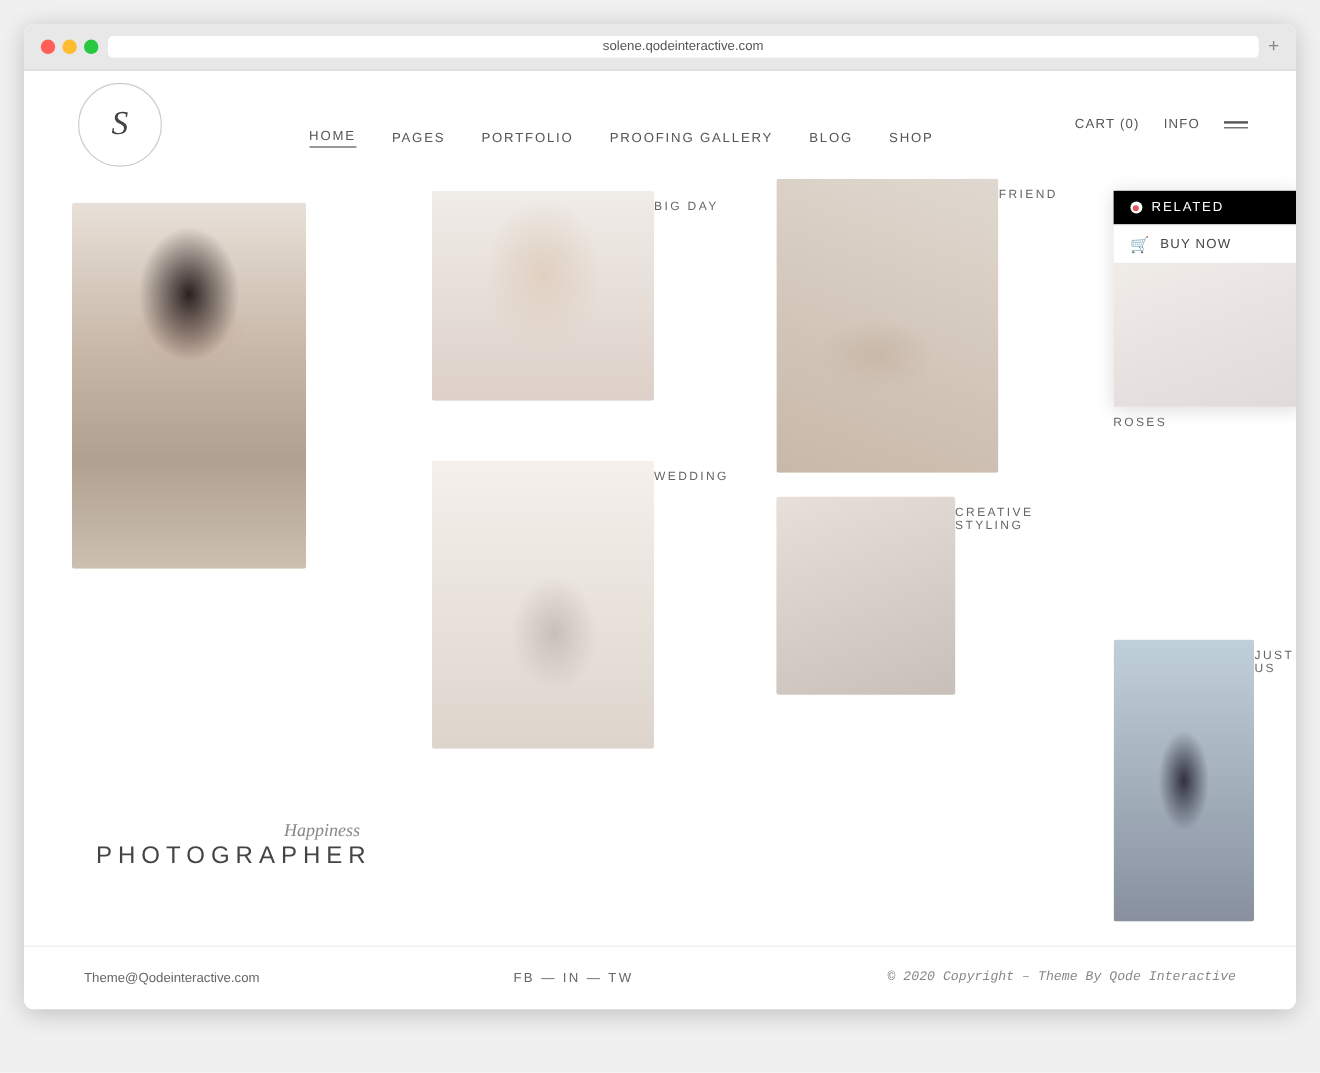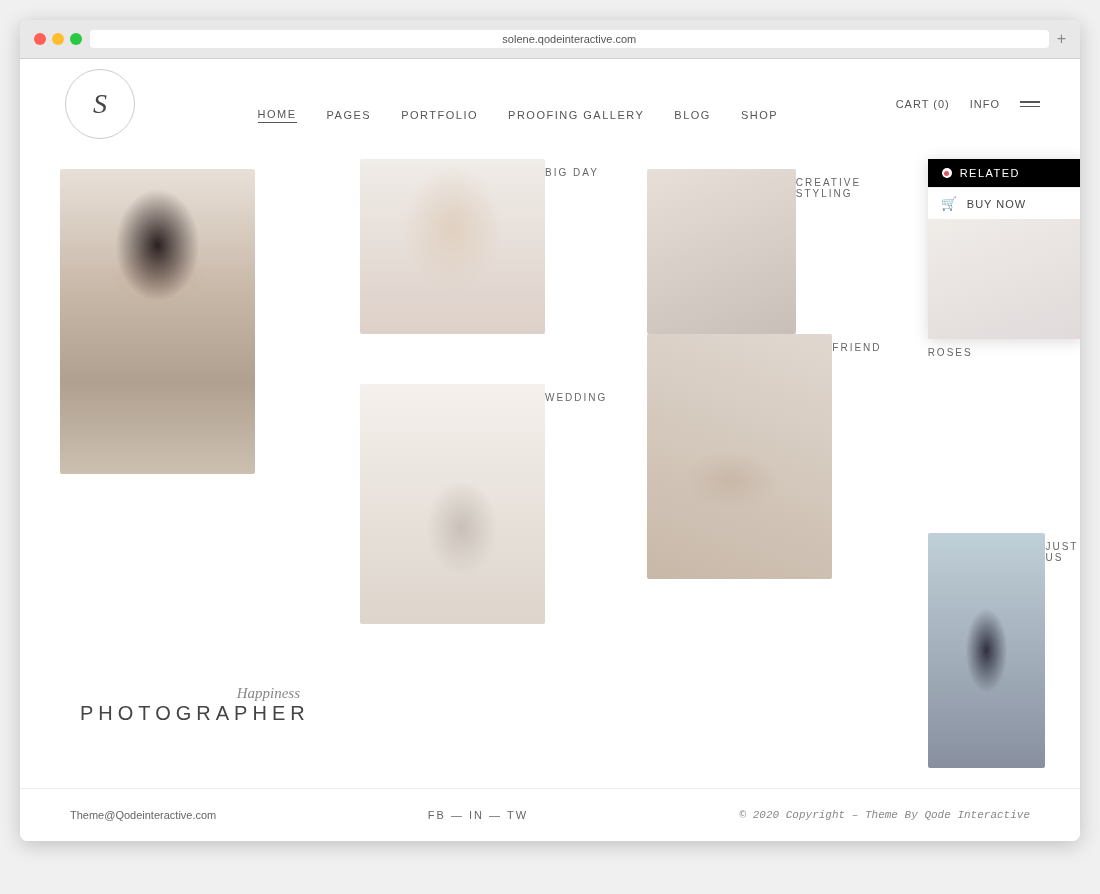--- a/index.html
+++ b/index.html
@@ -397,28 +397,28 @@
           <div style="height:40px;"></div>
 
           <div class="col-item" style="padding:10px 10px 0 10px;">
             <div class="photo-thumb photo-wedding" style="width:185px; height:240px;"></div>
             <span class="photo-label" style="margin-top:8px;">WEDDING</span>
           </div>
         </div>
 
         <div style="display:flex; flex-direction:column; gap:0;">
 
+          <div class="col-item" style="padding:0 10px;">
+            <div class="photo-thumb photo-friend" style="width:185px; height:245px; margin-top:0;"></div>
+            <span class="photo-label" style="margin-top:8px;">FRIEND</span>
+          </div>
+
           <div class="col-item" style="padding:10px 10px 0 10px; margin-top:10px;">
             <div class="photo-thumb photo-creative" style="width:185px; height:165px;"></div>
             <span class="photo-label" style="margin-top:8px;">CREATIVE STYLING</span>
-          </div>
-
-          <div class="col-item" style="padding:0 10px;">
-            <div class="photo-thumb photo-friend" style="width:185px; height:245px; margin-top:0;"></div>
-            <span class="photo-label" style="margin-top:8px;">FRIEND</span>
           </div>
         </div>
 
         <div class="right-section" style="width:180px;">
 
           <div class="related-widget" style="position:relative; margin-bottom:10px; margin-left:20px;">
             <div class="related-btn">
               <div class="related-dot">
                 <div class="related-dot-inner"></div>
               </div>

